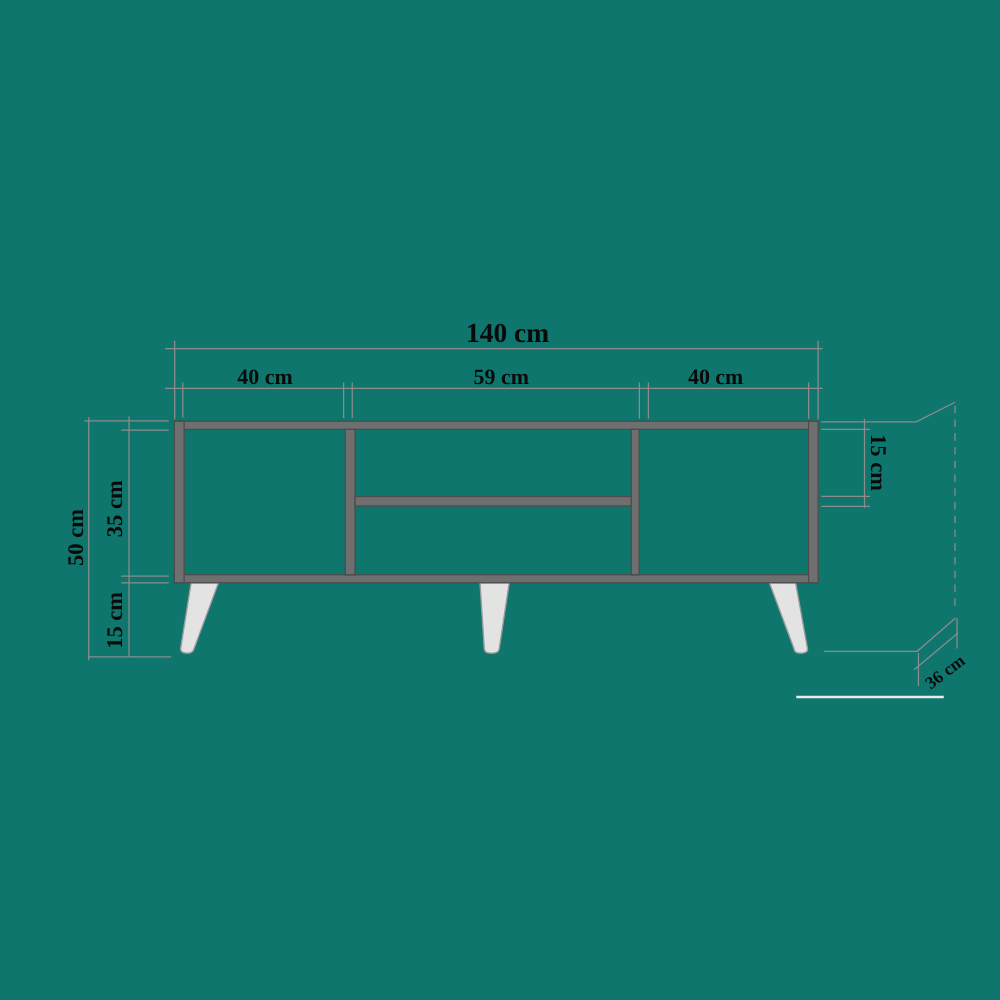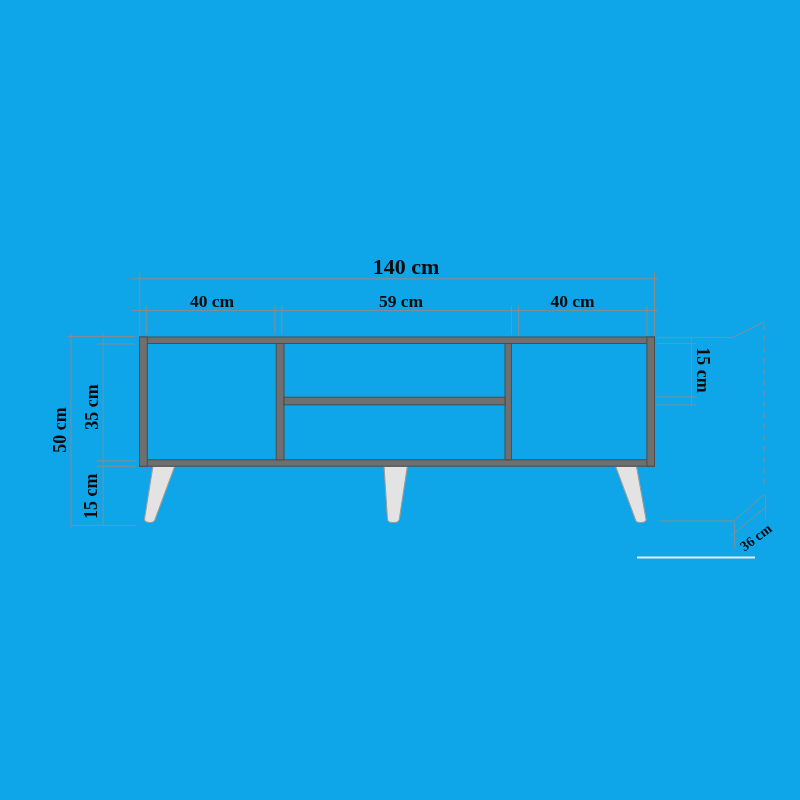--- a/index.html
+++ b/index.html
@@ -1,16 +1,16 @@
 <!DOCTYPE html>
 <html><head>
 <meta charset="utf-8">
 <style>
   html,body{margin:0;padding:0;background:#ffffff;}
-  .page{width:800px;height:800px;position:relative;background:#0ea5e9;overflow:hidden;}
+  .page{width:800px;height:800px;position:relative;background:#0f766e;overflow:hidden;}
   text{font-family:"Liberation Serif", serif;font-weight:bold;fill:#0a0a0a;}
 </style>
 </head>
 <body>
 <div class="page">
 <svg width="800" height="800" viewBox="0 0 800 800">
 
   <g stroke="#8c8c8c" stroke-width="1" fill="none">
     <line x1="132" y1="278.8" x2="658" y2="278.8"></line>
     <line x1="139.75" y1="272.5" x2="139.75" y2="335.5"></line>

